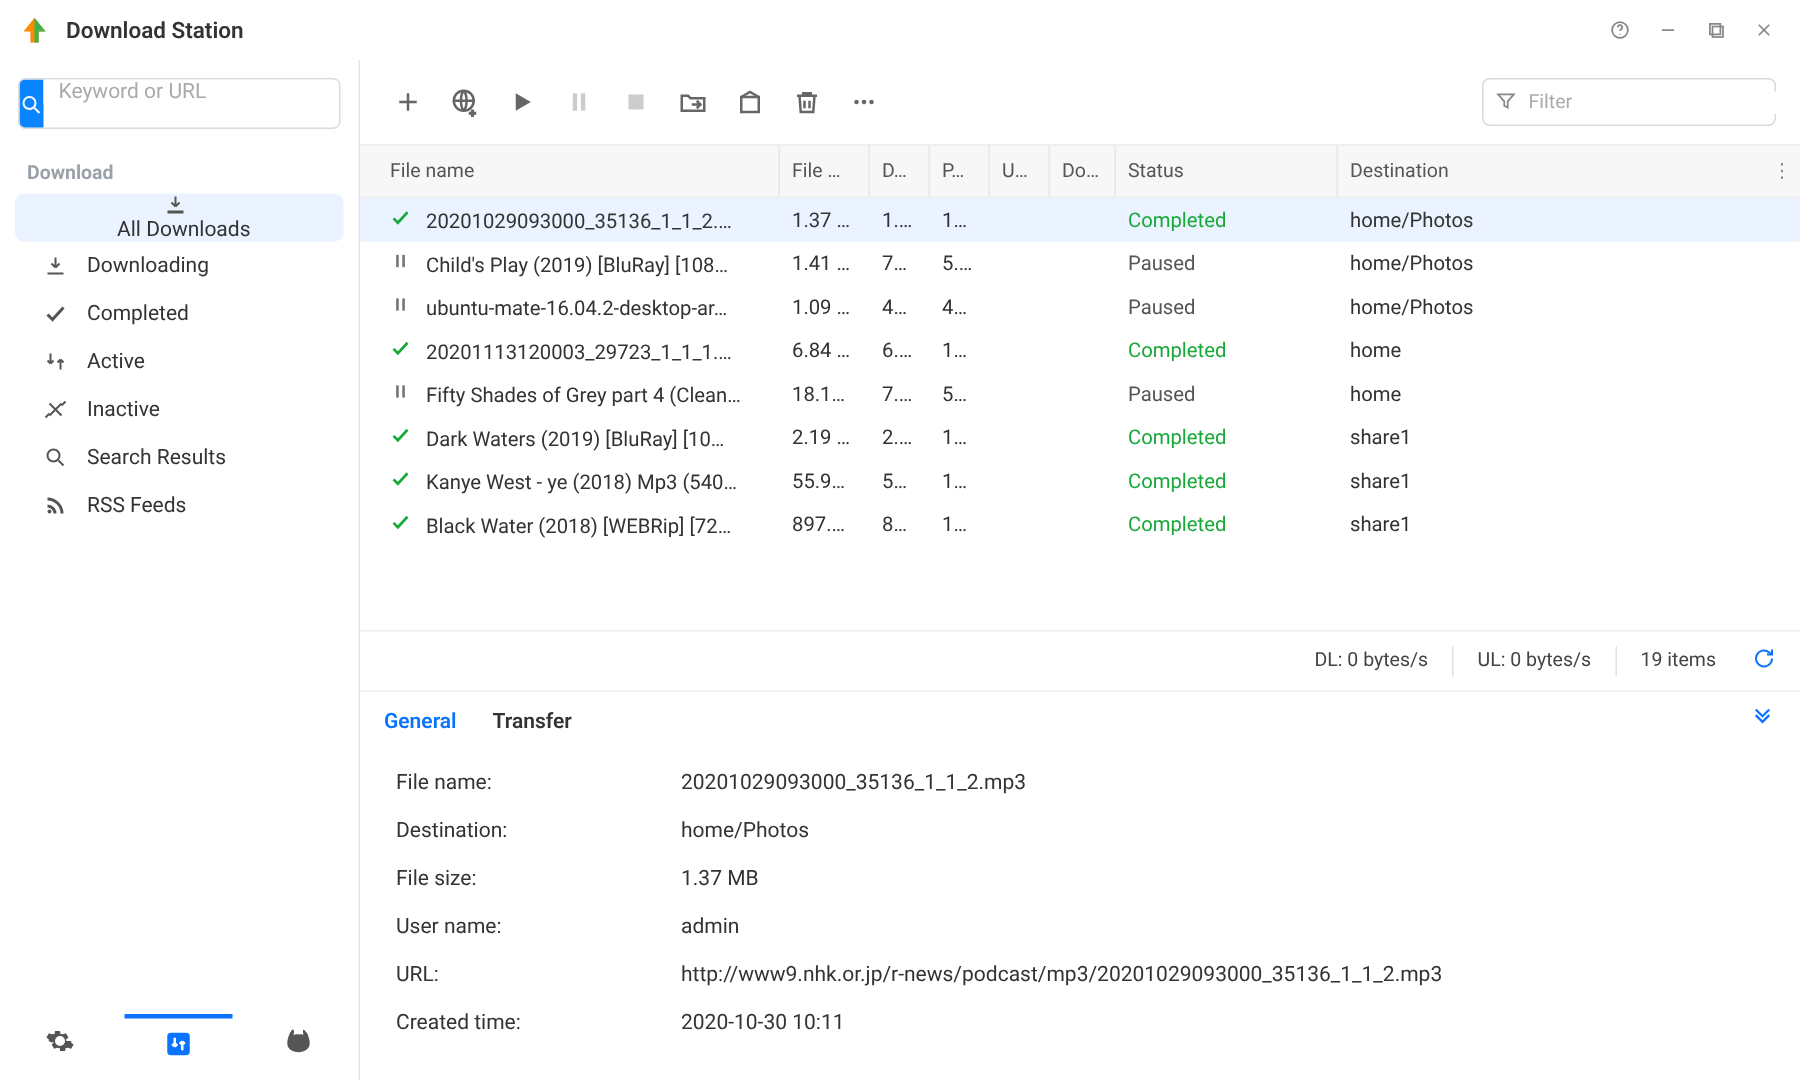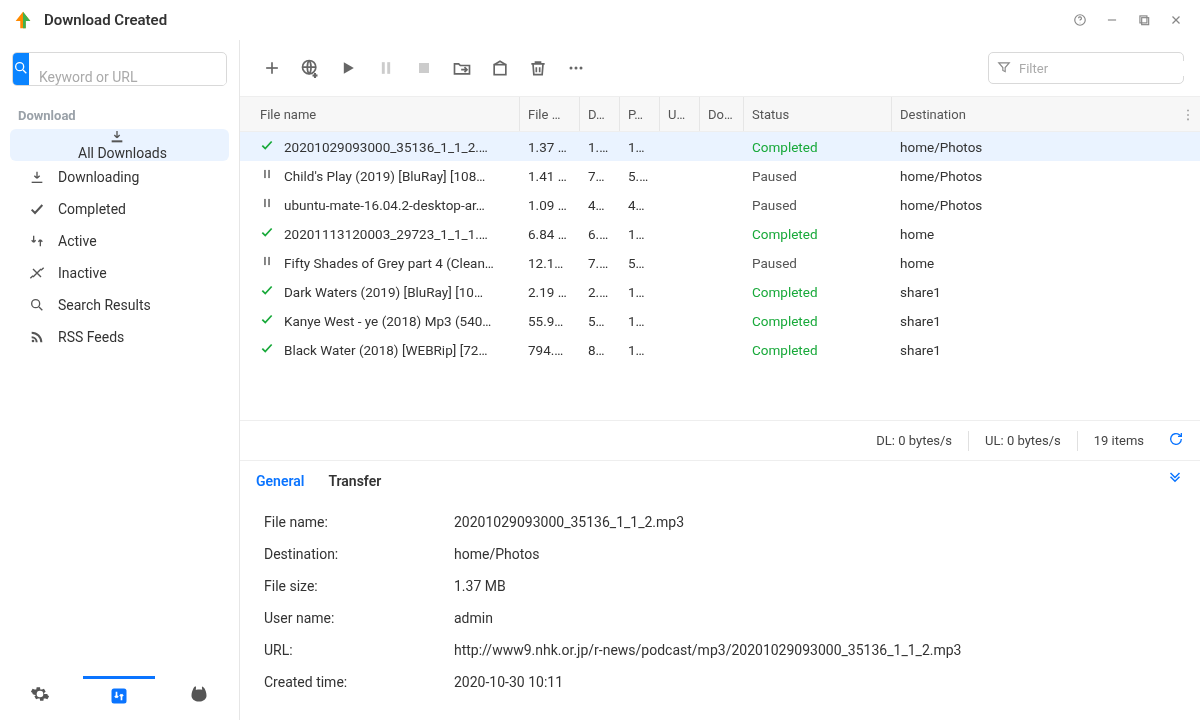--- a/index.html
+++ b/index.html
@@ -12,21 +12,21 @@
   .titlebar .spacer { flex: 1; }
   .titlebar .win-btn { width: 24px; height: 24px; display: flex; align-items: center; justify-content: center; color: #888; cursor: pointer; margin-left: 8px; }
   .titlebar .win-btn svg { width: 14px; height: 14px; }
 
   
   .body { display: flex; height: calc(720px - 40px); }
 
   
   .sidebar { width: 240px; border-right: 1px solid #e6e6e6; display: flex; flex-direction: column; padding: 12px 0 0 0; }
   .search-wrap { padding: 0 12px 12px 12px; }
-  .search-box { display: flex; align-items: flex-end; height: 34px; border: 1px solid #d9d9d9; border-radius: 5px; overflow: hidden; }
+  .search-box { display: flex; align-items: flex-start; height: 34px; border: 1px solid #d9d9d9; border-radius: 5px; overflow: hidden; }
   .search-btn { width: 34px; height: 34px; background: #0a84ff; display: flex; align-items: center; justify-content: center; }
   .search-btn svg { width: 16px; height: 16px; stroke: #fff; fill: none; stroke-width: 2; }
   .search-input { flex: 1; border: none; outline: none; padding: 0 10px; font-size: 14px; color: #333; }
   .search-input::placeholder { color: #aaa; }
 
   .side-section-title { font-size: 13px; font-weight: 700; color: #9aa1a8; padding: 10px 18px 6px; }
   .side-item { display: flex; align-items: center; height: 32px; padding: 0 12px 0 18px; margin: 0 10px; border-radius: 6px; font-size: 14px; color: #333; cursor: pointer; }
   .side-item.active { background: #eaf3ff; flex-direction: column; }
   .side-item .s-icon { width: 18px; height: 18px; display: flex; align-items: center; justify-content: center; margin-right: 12px; color: #555; }
   .side-item .s-icon svg { width: 16px; height: 16px; }
@@ -97,21 +97,21 @@
 </head>
 <body>
 
 <div class="titlebar">
   <span class="app-icon">
     <svg viewBox="0 0 24 24">
         <path d="M12 3 L20 13 H15 V21 H9 V13 H4 Z" fill="#ff8a00"></path>
         <path d="M12 3 L20 13 H15 V21 H12 Z" fill="#3fb24f"></path>
       </svg>
   </span>
-  <span class="app-title">Download Created</span>
+  <span class="app-title">Download Station</span>
   <span class="spacer"></span>
   <span class="win-btn">
       <svg viewBox="0 0 24 24" fill="none" stroke="currentColor" stroke-width="2">
         <circle cx="12" cy="12" r="9"></circle>
         <path d="M9.5 9a2.5 2.5 0 1 1 3.5 2.3c-.8.4-1 .9-1 1.7"></path>
         <circle cx="12" cy="17" r="0.8" fill="currentColor" stroke="none"></circle>
       </svg>
     </span>
   <span class="win-btn">
       <svg viewBox="0 0 24 24" stroke="currentColor" stroke-width="2">
@@ -373,21 +373,21 @@
             <div class="td col-status status-completed">Completed</div>
             <div class="td col-dest">home</div>
           </div>
           <div class="row">
             <div class="td col-name"><span class="status-icon">
                 <svg viewBox="0 0 24 24" fill="#777">
                   <rect x="7" y="5" width="3" height="14"></rect>
                   <rect x="14" y="5" width="3" height="14"></rect>
                 </svg>
               </span><span>Fifty Shades of Grey part 4 (Clean…</span></div>
-            <div class="td col-size">12.1…</div>
+            <div class="td col-size">18.1…</div>
             <div class="td col-dl">7.…</div>
             <div class="td col-prog">5…</div>
             <div class="td col-ul"></div>
             <div class="td col-down"></div>
             <div class="td col-status status-paused">Paused</div>
             <div class="td col-dest">home</div>
           </div>
           <div class="row">
             <div class="td col-name"><span class="status-icon">
                 <svg viewBox="0 0 24 24" fill="none" stroke="#18a93a" stroke-width="3">
@@ -415,21 +415,21 @@
             <div class="td col-down"></div>
             <div class="td col-status status-completed">Completed</div>
             <div class="td col-dest">share1</div>
           </div>
           <div class="row">
             <div class="td col-name"><span class="status-icon">
                 <svg viewBox="0 0 24 24" fill="none" stroke="#18a93a" stroke-width="3">
                   <polyline points="4,13 9,18 20,6"></polyline>
                 </svg>
               </span><span>Black Water (2018) [WEBRip] [72…</span></div>
-            <div class="td col-size">794.…</div>
+            <div class="td col-size">897.…</div>
             <div class="td col-dl">8…</div>
             <div class="td col-prog">1…</div>
             <div class="td col-ul"></div>
             <div class="td col-down"></div>
             <div class="td col-status status-completed">Completed</div>
             <div class="td col-dest">share1</div>
           </div>
         </div>
     </div>
 

